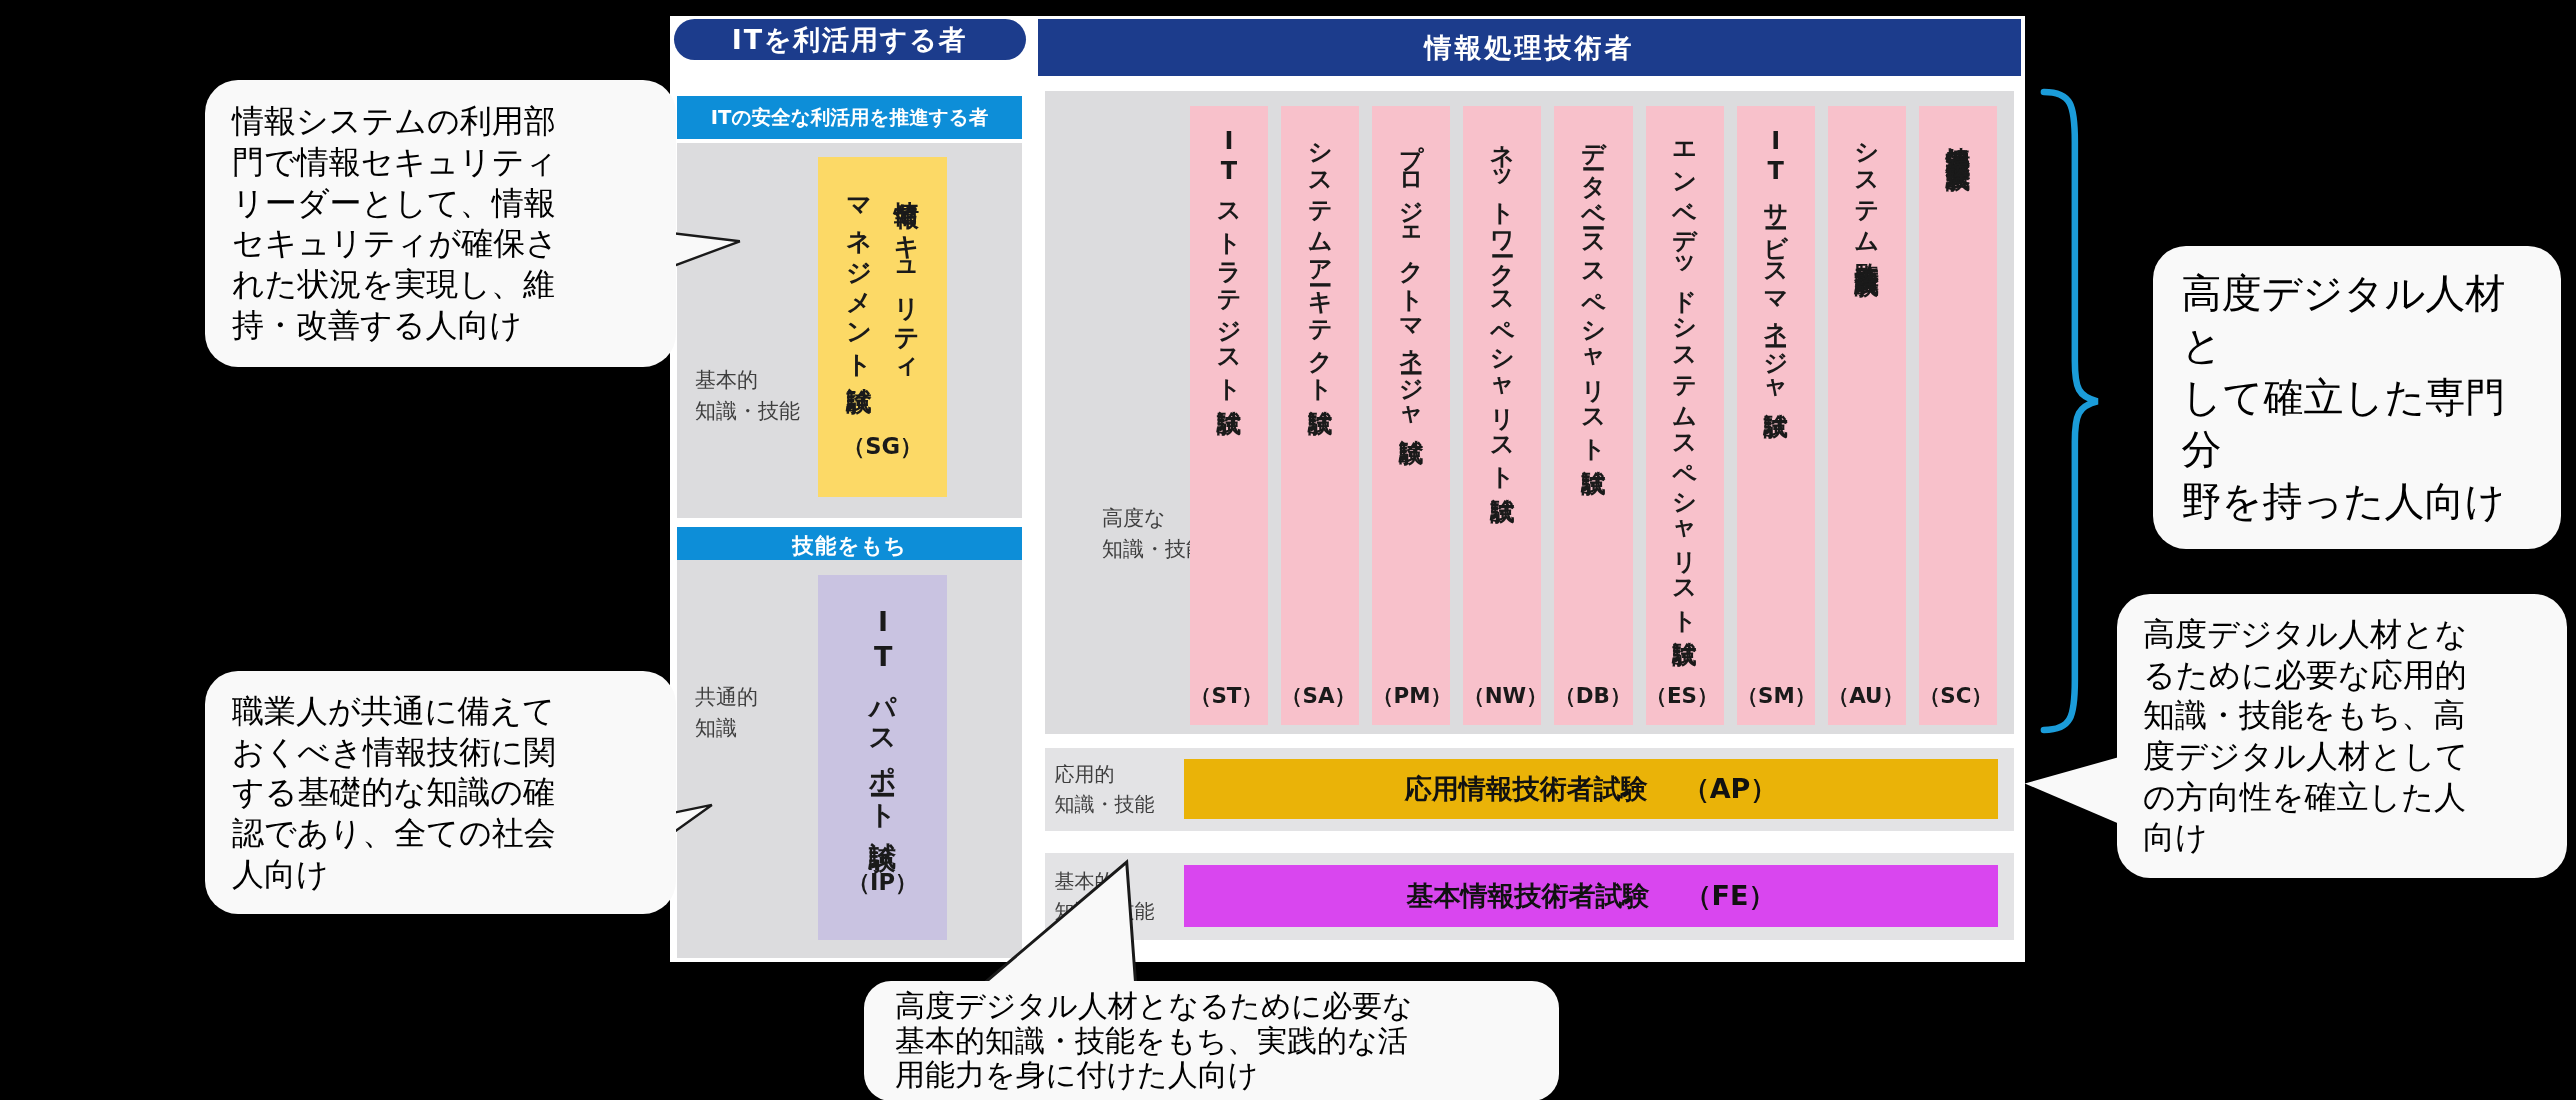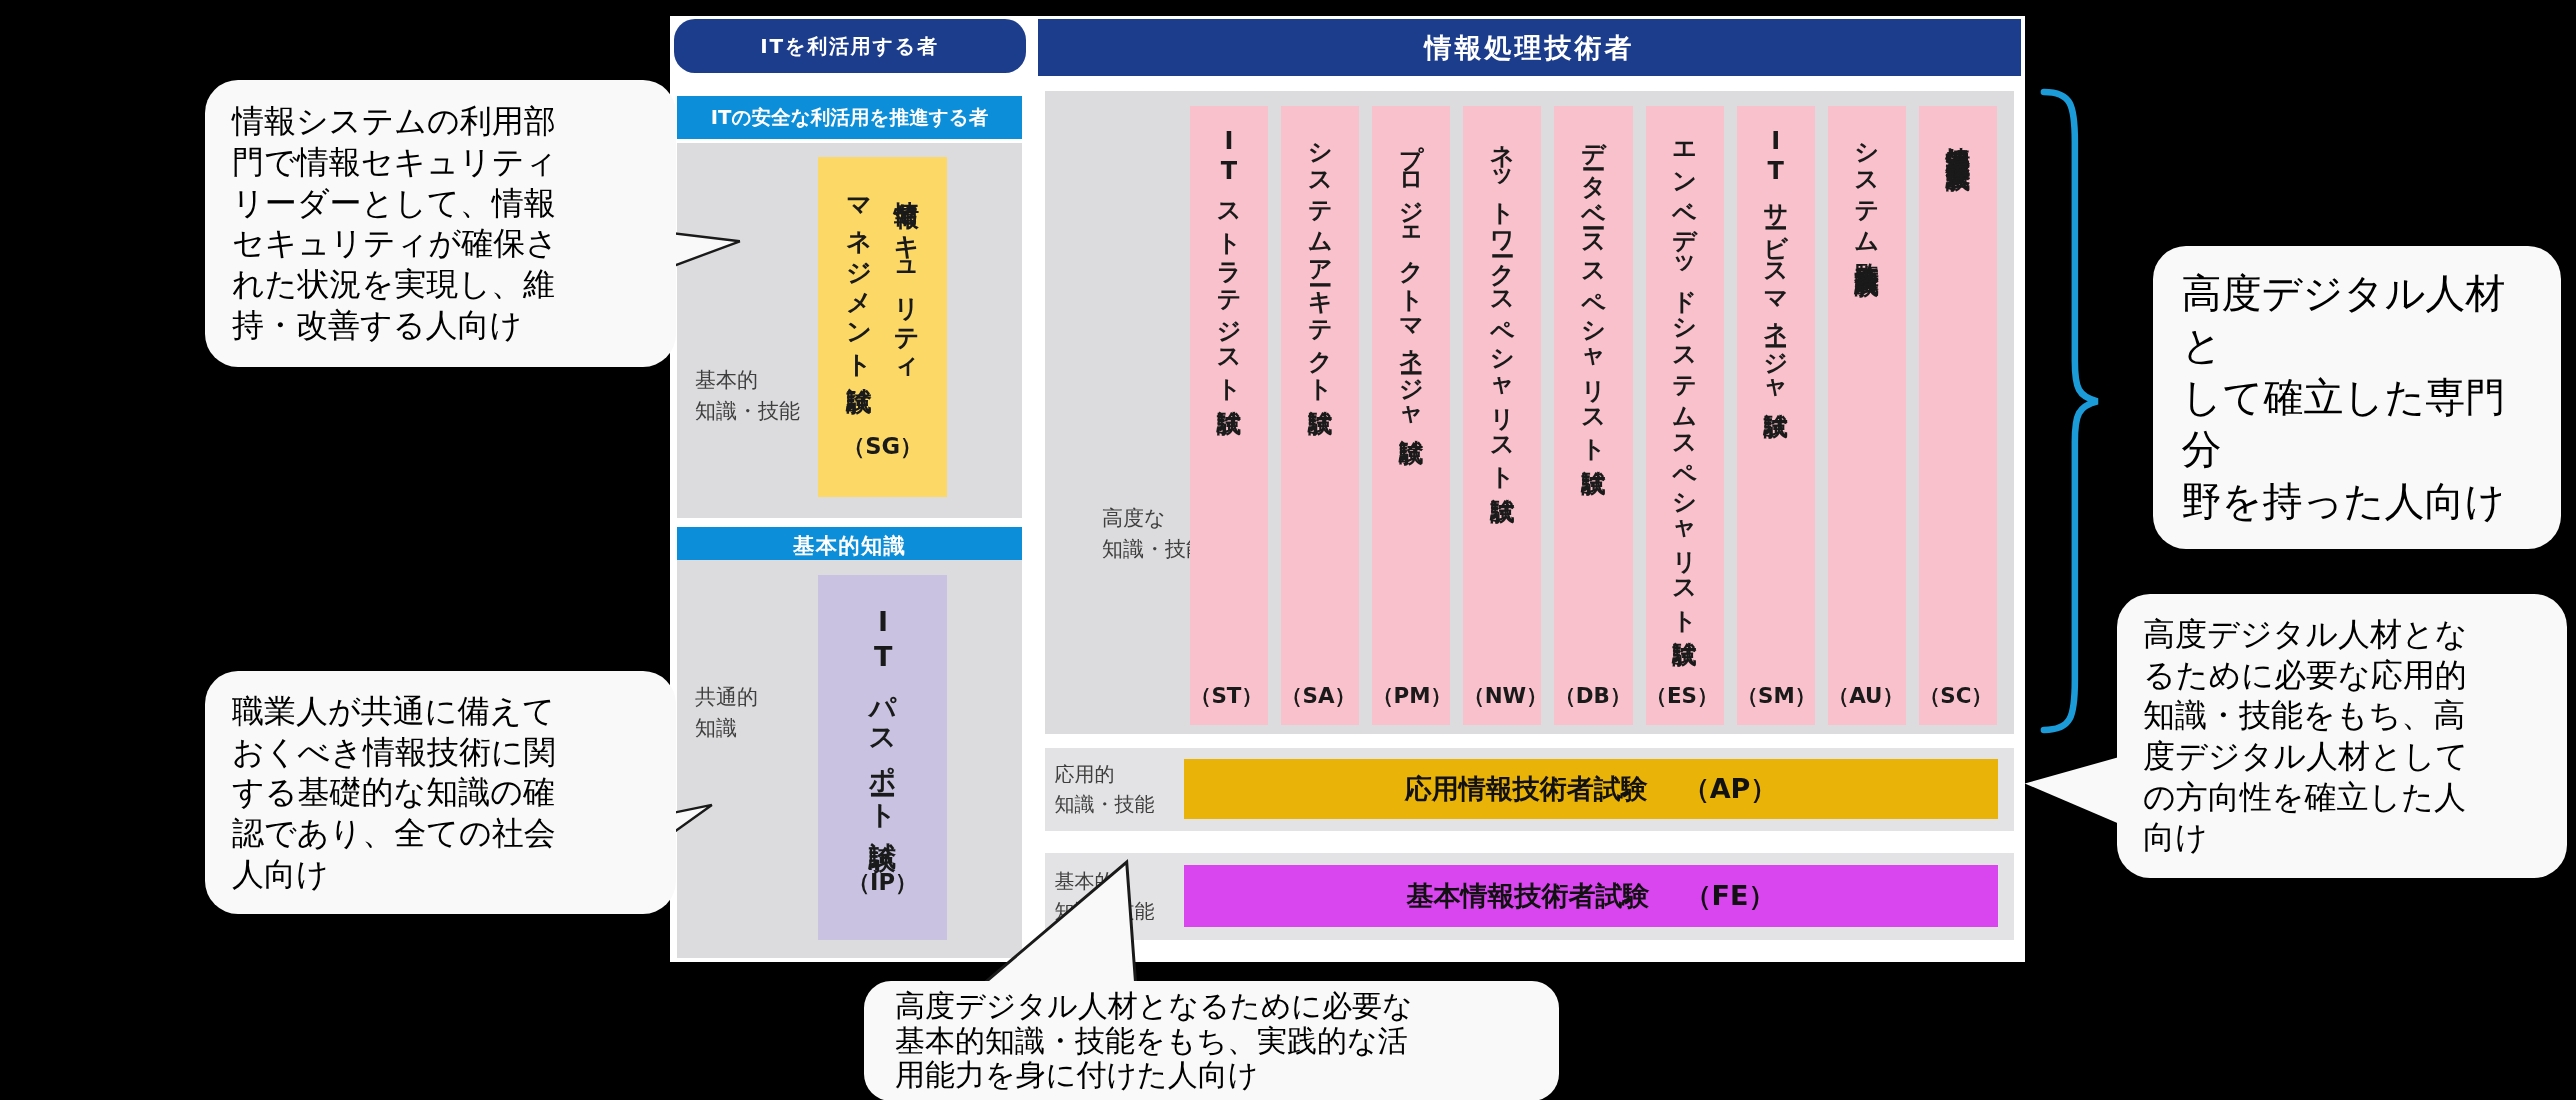--- a/index.html
+++ b/index.html
@@ -6,21 +6,21 @@
   .canvas{
     position:relative;width:2576px;height:1101px;background:#000;
     font-family:"DejaVu Sans","Liberation Sans",sans-serif;overflow:hidden;
   }
   .board{position:absolute;left:670px;top:15.5px;width:1355px;height:946px;background:#fff;z-index:1;}
   .overlay{position:absolute;left:0;top:0;width:2576px;height:1101px;z-index:2;pointer-events:none;}
 
   
   .dark-header{position:absolute;background:#1c3c8c;color:#fff;font-weight:bold;
     display:flex;align-items:center;justify-content:center;}
-  .left-header{left:3.6px;top:3.6px;width:352px;height:54px;font-size:20px;letter-spacing:1.8px;border-radius:21px;}
+  .left-header{left:3.6px;top:3.6px;width:352px;height:41px;font-size:27px;letter-spacing:1.8px;border-radius:21px;}
   .right-header{left:368px;top:3.6px;width:983px;height:57px;font-size:27px;letter-spacing:3px;}
   .blue-bar{position:absolute;background:#0d8ed8;color:#fff;font-weight:bold;
     display:flex;align-items:center;justify-content:center;}
   .secure-bar{left:7.1px;top:80px;width:345px;height:43px;font-size:19.6px;}
   .workers-bar{left:7.1px;top:511px;width:345px;height:38px;font-size:21.4px;letter-spacing:1.2px;}
 
   
   .gray-panel{position:absolute;background:#dcdcde;}
   .gray1{left:7.1px;top:127px;width:345px;height:375px;}
   .gray2{left:7.1px;top:544px;width:345px;height:398px;}
@@ -129,21 +129,21 @@
     <div class="gray-panel gray1">
       <div class="level-label">基本的
 知識・技能</div>
       <div class="exam-box sg-box">
         <div class="vname sg-name">情報セキュリティ
 マネジメント試験</div>
         <div class="exam-code sg-code">（SG）</div>
       </div>
     </div>
 
-    <div class="blue-bar workers-bar">基本的知識</div>
+    <div class="blue-bar workers-bar">技能をもち</div>
 
     <div class="gray-panel gray2">
       <div class="level-label">共通的
 知識</div>
       <div class="exam-box ip-box">
         <div class="vname ip-name">ITパスポート試験</div>
         <div class="exam-code ip-code">（IP）</div>
       </div>
     </div>
 

